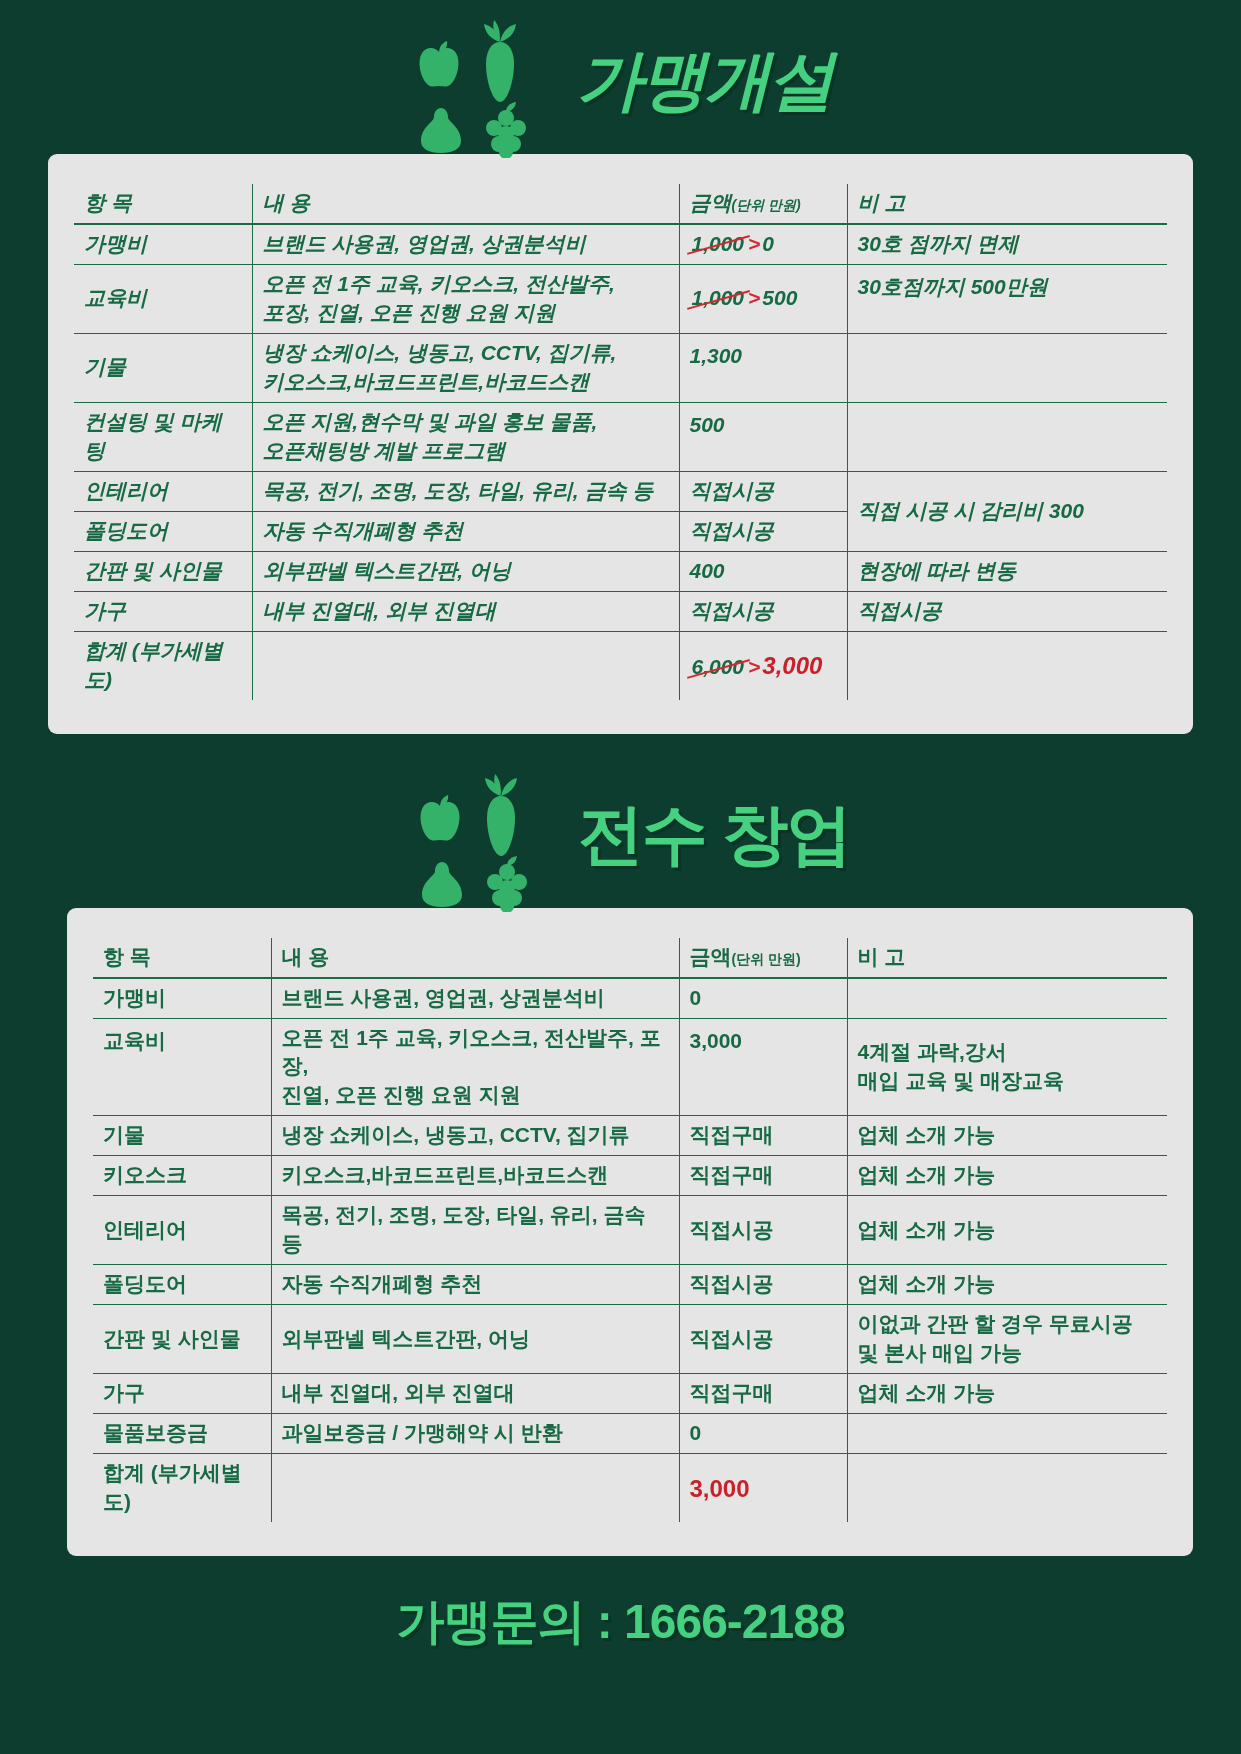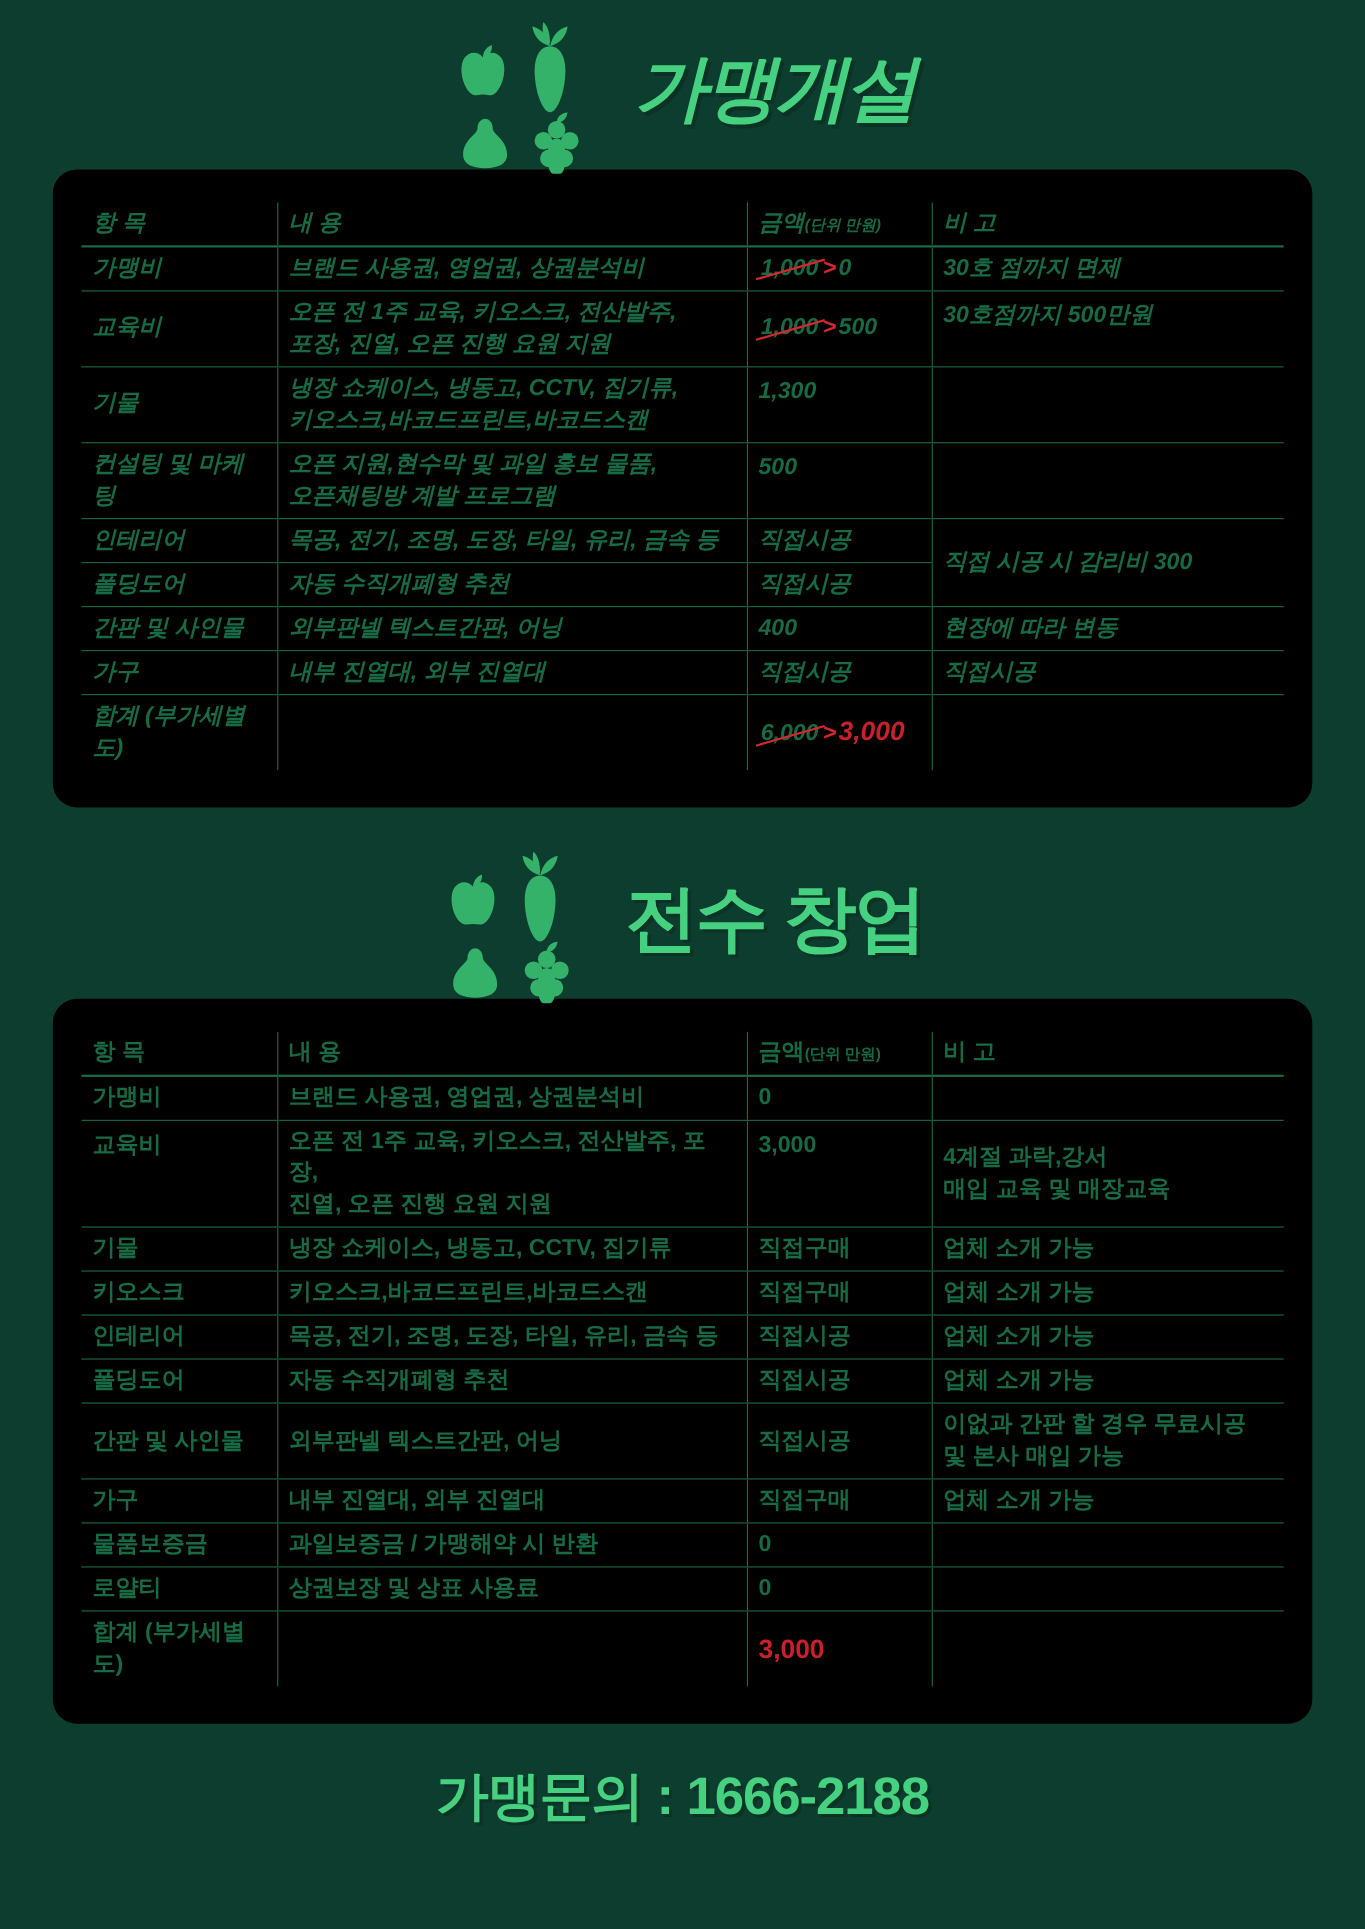--- a/index.html
+++ b/index.html
@@ -36,22 +36,22 @@
     font-size: 66px;
     font-weight: bold;
     letter-spacing: -2px;
     line-height: 1;
     text-shadow: 3px 3px 0 rgba(0,0,0,0.18);
     white-space: nowrap;
   }
 
   
   .card {
-    background: #000000;
-    border-radius: 22px;
+    background: #e5e5e5;
+    border-radius: 9px;
     margin: 0 48px;
     padding: 30px 26px 34px 26px;
   }
 
   table.price {
     width: 100%;
     border-collapse: collapse;
     table-layout: fixed;
   }
   table.price td, table.price th {
@@ -107,21 +107,21 @@
     text-align: center;
     color: #45d17f;
     font-size: 48px;
     font-weight: bold;
     letter-spacing: -1px;
     text-shadow: 3px 3px 0 rgba(0,0,0,0.18);
     margin-top: 34px;
   }
 
   .sec1 { padding-top: 20px; font-style: italic; }
-  .sec2 { padding-top: 40px; }
+  .sec2 { padding-top: 40px; padding-left: 19px; }
   .head-wrap { margin-bottom: 14px; }
 </style>
 </head>
 <body>
 
 <div class="sec1">
 
   <div class="section-head head-wrap">
     <div class="fruit-cluster">
       <svg class="f-apple" width="56" height="56" viewBox="0 0 56 56">
@@ -329,26 +329,20 @@
           <td class="amt">직접구매</td>
           <td>업체 소개 가능</td>
         </tr>
         <tr>
           <td>물품보증금</td>
           <td>과일보증금 / 가맹해약 시 반환</td>
           <td class="amt">0</td>
           <td></td>
         </tr>
         <tr>
-          <td>로얄티</td>
-          <td>상권보장 및 상표 사용료</td>
-          <td class="amt">0</td>
-          <td></td>
-        </tr>
-        <tr>
           <td class="total-label">합계 (부가세별도)</td>
           <td></td>
           <td class="amt">
             <span class="total-new">3,000</span>
           </td>
           <td></td>
         </tr>
       </tbody>
     </table>
   </div>

